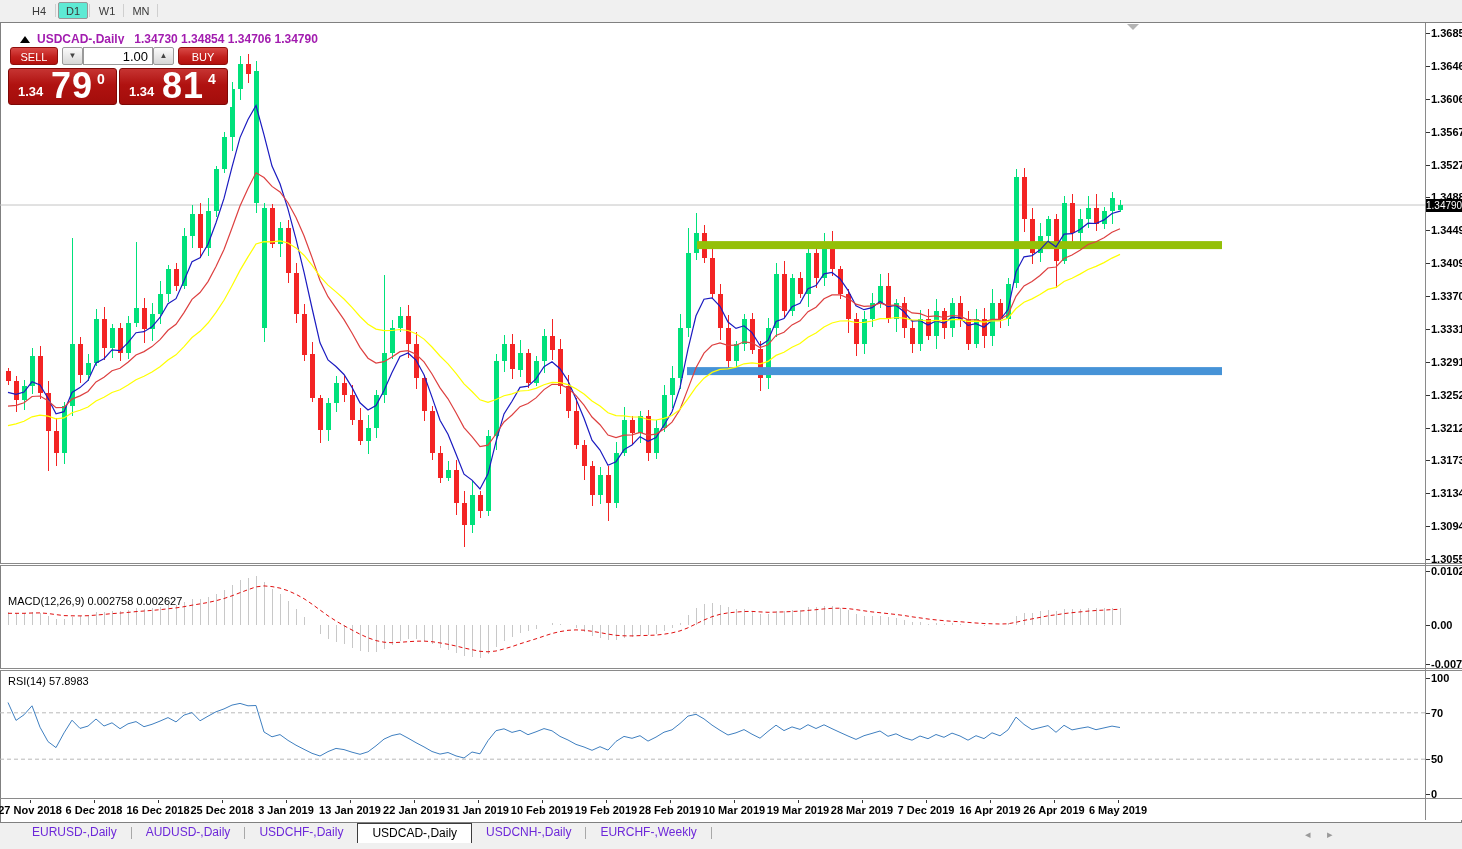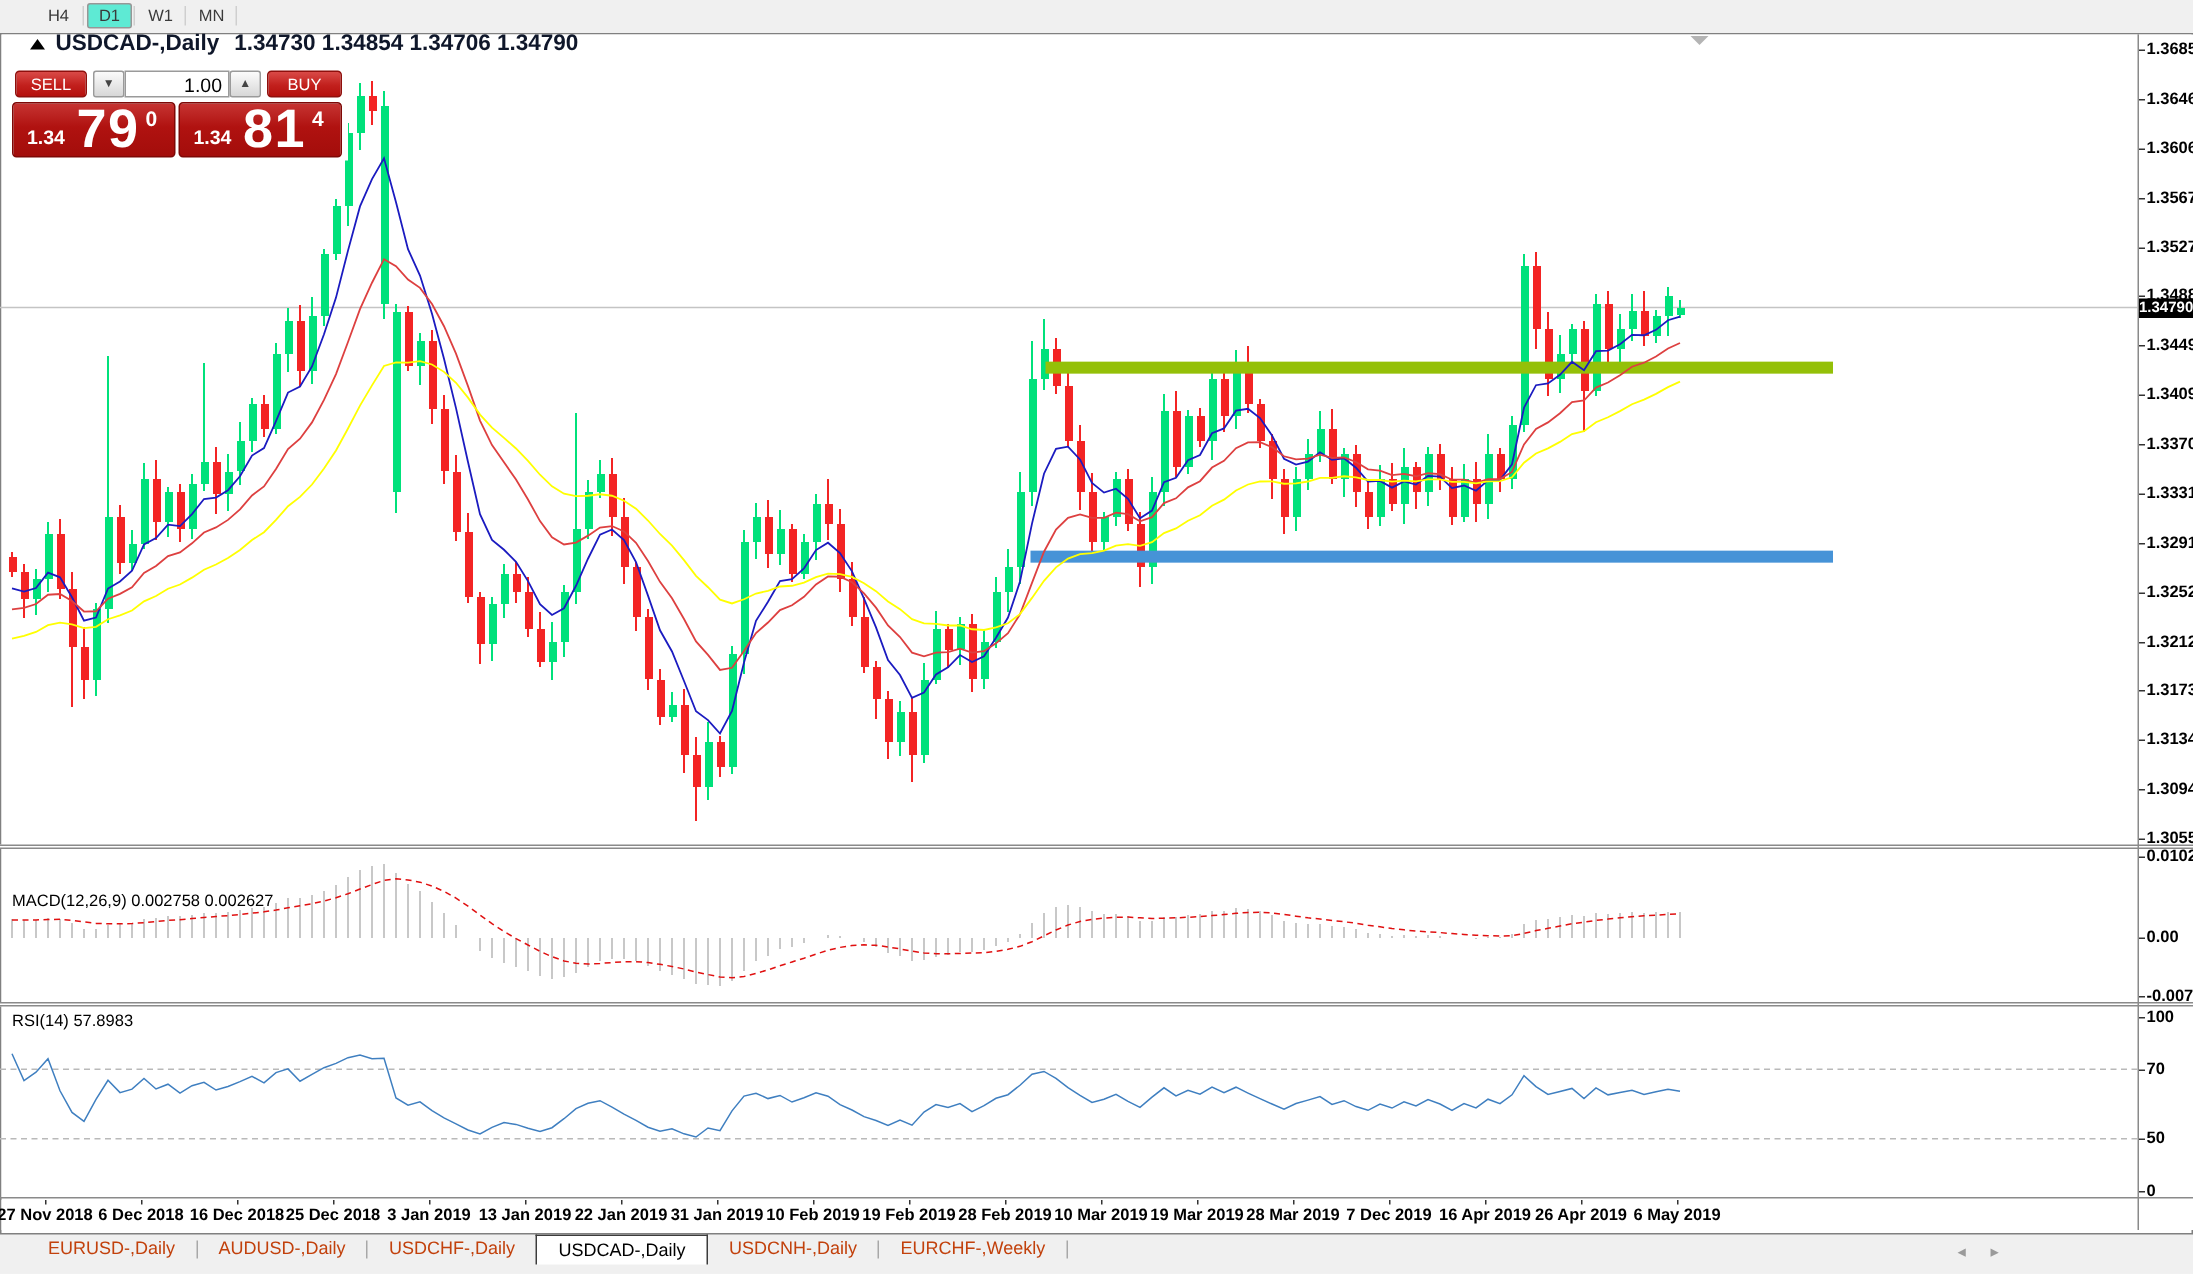--- a/index.html
+++ b/index.html
@@ -10,51 +10,51 @@
          font-size:11px;color:#3a3a3a;border:1px solid transparent;border-radius:2px;box-sizing:border-box;}
   .tfbtn.active{background:#5eead4;border:1px solid #979797;}
   .tfsep{position:absolute;top:4px;width:1px;height:13px;background:#cfcfcf;}
   
   #chartwin-border{position:absolute;left:0;top:22px;width:1460px;height:799px;border:1px solid #808080;background:#fff;}
   .pane{position:absolute;background:#fff;}
   .divider{position:absolute;left:0;width:1462px;height:3px;background:#fff;border-top:1px solid #8a8a8a;border-bottom:1px solid #8a8a8a;box-sizing:border-box;}
   #vaxis-sep{position:absolute;left:1425px;top:23px;width:1px;height:797px;background:#8a8a8a;}
   svg{position:absolute;display:block;}
   
-  #title{position:absolute;left:20px;top:20px;font-size:15px;font-weight:bold;color:#0f172a;white-space:nowrap;}
+  #title{position:absolute;left:20px;top:32px;font-size:12px;font-weight:bold;color:#a21caf;white-space:nowrap;}
   #title .tri{display:inline-block;width:0;height:0;border-left:5px solid transparent;border-right:5px solid transparent;border-bottom:7px solid #000;margin-right:7px;}
   #title .ohlc{margin-left:10px;font-weight:bold;}
   
   #ocp{position:absolute;left:6px;top:44px;width:226px;height:63px;background:#fff;}
   .redbtn{position:absolute;top:3px;height:18px;line-height:18px;text-align:center;color:#fff;font-size:11px;
           background:linear-gradient(180deg,#d94a47 0%,#c2201d 55%,#b5100d 100%);border:1px solid #8f0f0c;border-radius:3px;box-sizing:border-box;}
   .spin{position:absolute;top:3px;width:21px;height:18px;background:linear-gradient(180deg,#fbfbfb,#d7d7d7);border:1px solid #9a9a9a;box-sizing:border-box;
         font-size:8px;color:#444;text-align:center;line-height:16px;border-radius:2px;}
   #vol{position:absolute;left:77px;top:3px;width:70px;height:18px;border:1px solid #9a9a9a;box-sizing:border-box;text-align:right;
        font-size:13px;font-family:"Liberation Sans",sans-serif;padding:0 4px 0 0;background:#fff;color:#000;}
   .tile{position:absolute;top:24px;height:37px;background:linear-gradient(180deg,#c63432 0%,#b01210 45%,#a30d0b 100%);
         border:1px solid #7e0806;border-radius:3px;box-sizing:border-box;color:#fff;overflow:hidden;}
   .tile .pfx{position:absolute;left:9px;bottom:5px;font-size:13px;font-weight:bold;}
   .tile .big{position:absolute;left:42px;top:-4px;font-size:36px;font-weight:bold;letter-spacing:1px;}
   .tile .sup{position:absolute;left:88px;top:2px;font-size:14px;font-weight:bold;}
   
   .pxlab{position:absolute;left:1431px;font-size:11px;font-weight:bold;color:#000;white-space:nowrap;}
   .ptick{position:absolute;left:1426px;width:4px;height:1px;background:#333;}
   #pricetag{position:absolute;left:1426px;width:36px;height:13px;background:#000;color:#fff;
-            font-size:10px;font-weight:bold;text-align:left;line-height:13px;}
+            font-size:10px;font-weight:normal;text-align:left;line-height:13px;}
   .panlab{position:absolute;left:8px;font-size:11px;color:#000;white-space:nowrap;}
   
   .dlab{position:absolute;top:804px;transform:translateX(-50%);font-size:11px;font-weight:bold;color:#000;white-space:nowrap;}
   .dtick{position:absolute;top:800px;width:1px;height:3px;background:#333;}
   
   #endmark{position:absolute;left:1127px;top:24px;width:0;height:0;border-left:6px solid transparent;border-right:6px solid transparent;border-top:6px solid #b4b4b4;}
   
   #tabbar{position:absolute;left:0;top:822px;width:1462px;height:27px;background:#f0f0f0;border-top:1px solid #808080;box-sizing:border-box;}
   #tabs{position:absolute;left:18px;top:0;height:20px;display:flex;align-items:stretch;}
-  .tab{padding:0 14px;line-height:19px;font-size:12px;color:#c2410c;white-space:nowrap;}
+  .tab{padding:0 14px;line-height:19px;font-size:12px;color:#6d28d9;white-space:nowrap;}
   .tab.active{background:#fff;border:1px solid #3c3c3c;border-bottom:none;color:#000;margin-top:0;}
   .tabsep{width:1px;height:12px;background:#a8a8a8;margin-top:4px;}
   .tscroll{position:absolute;top:5px;font-size:11px;color:#9a9a9a;}
 </style>
 </head>
 <body>
 
 <div id="screen">
 
   <div id="toolbar">

